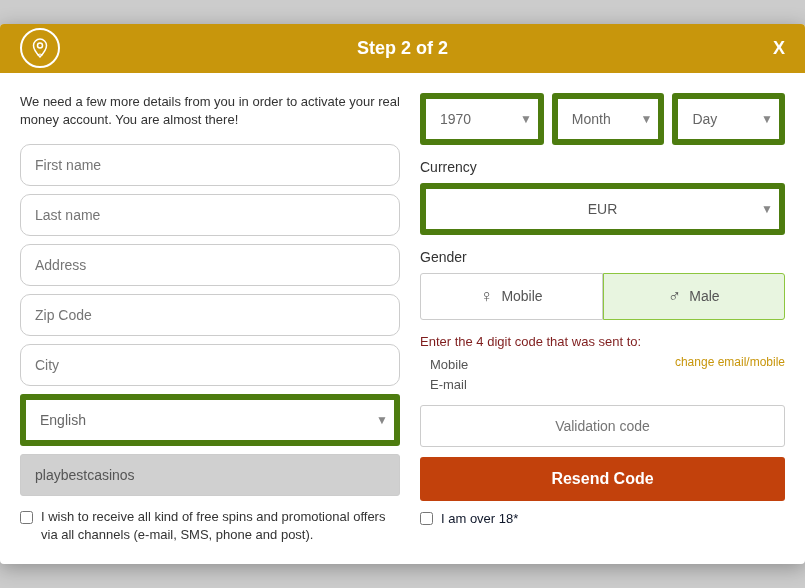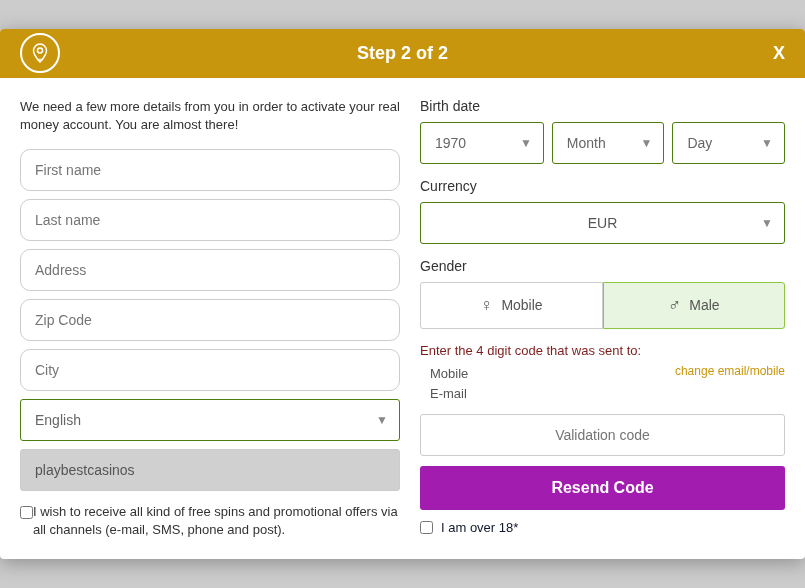--- a/index.html
+++ b/index.html
@@ -88,21 +88,21 @@
       outline: none;
     }
     .select-wrapper {
       position: relative;
       width: 100%;
       margin-bottom: 8px;
     }
     .form-select {
       width: 100%;
       padding: 12px 14px;
-      border: 1px solid #4d7c0f;
+      border: 6px solid #4d7c0f;
       border-radius: 3px;
       font-size: 14px;
       color: #666;
       appearance: none;
       background: #fff;
       cursor: pointer;
       outline: none;
     }
     .select-arrow {
       position: absolute;
@@ -120,20 +120,21 @@
       border-radius: 3px;
       font-size: 14px;
       color: #555;
       margin-bottom: 12px;
       background: #d0d0d0;
       outline: none;
     }
     .checkbox-row {
       display: flex;
       align-items: flex-start;
+      gap: 8px;
     }
     .checkbox-row input[type="checkbox"] {
       margin-top: 3px;
       flex-shrink: 0;
     }
     .checkbox-label {
       font-size: 13px;
       color: #333;
       line-height: 1.4;
     }
@@ -227,21 +228,21 @@
       border-radius: 3px;
       font-size: 14px;
       color: #999;
       text-align: center;
       outline: none;
       margin-bottom: 10px;
     }
     .resend-btn {
       width: 100%;
       padding: 13px;
-      background: #a21caf;
+      background: #c2410c;
       color: #fff;
       border: none;
       border-radius: 3px;
       font-size: 16px;
       font-weight: bold;
       cursor: pointer;
       margin-bottom: 10px;
     }
     .age-checkbox-row {
       display: flex;
@@ -296,21 +297,20 @@
         <span class="select-arrow">▼</span>
       </div>
       <input class="username-field" type="text" value="playbestcasinos" style="">
       <div class="checkbox-row">
         <input type="checkbox" style="">
         <span class="checkbox-label">I wish to receive all kind of free spins and promotional offers via all channels (e-mail, SMS, phone and post).</span>
       </div>
     </div>
 
     <div class="right-col">
-      <p class="section-label">Birth date</p>
       <div class="birth-date-row">
         <div class="select-wrapper year">
           <select class="form-select">
             <option>1970</option>
             <option>1971</option>
             <option>1969</option>
             <option>1985</option>
           </select>
           <span class="select-arrow">▼</span>
         </div>

